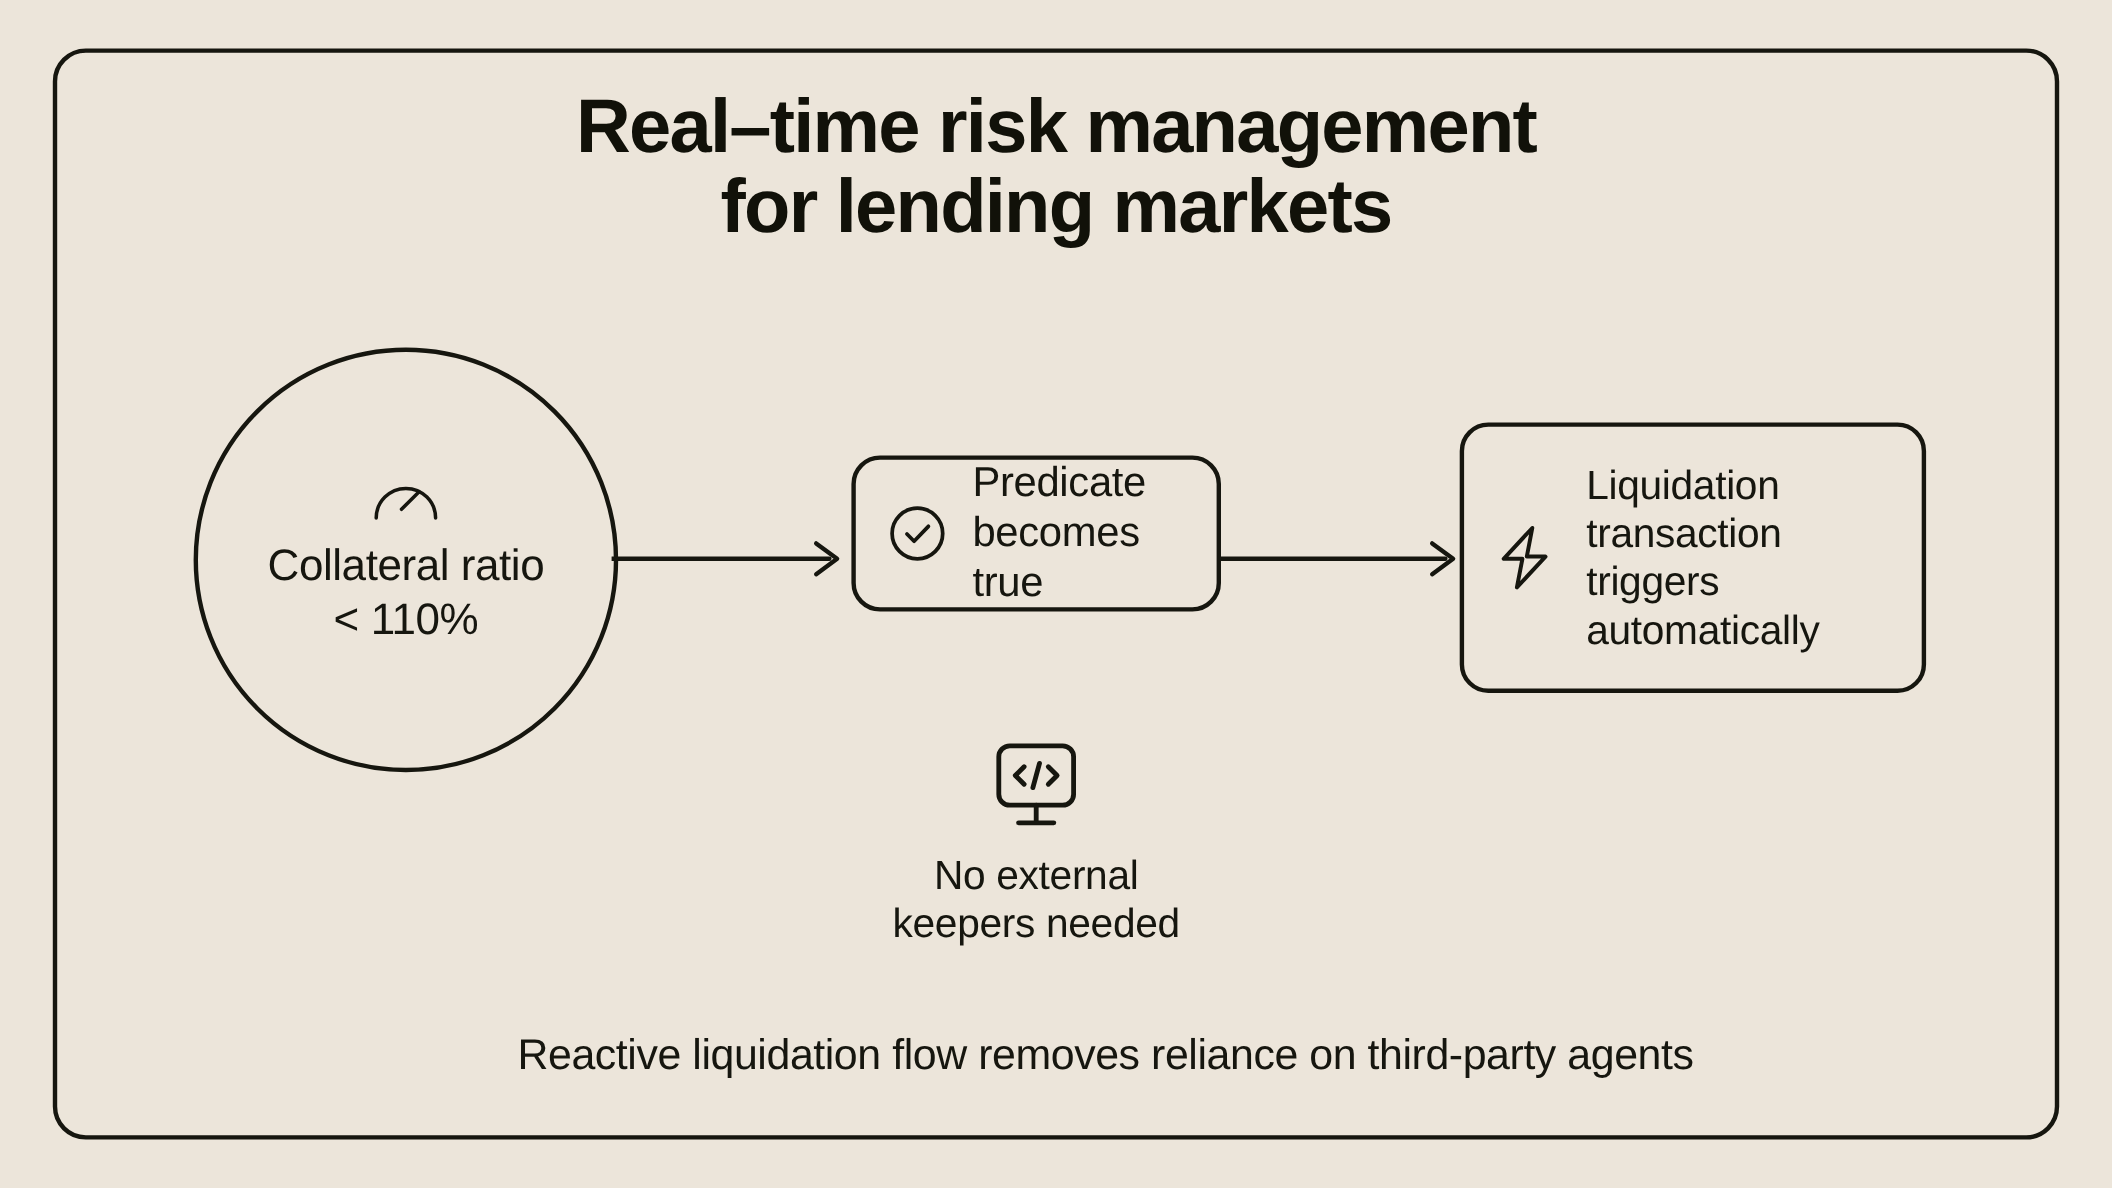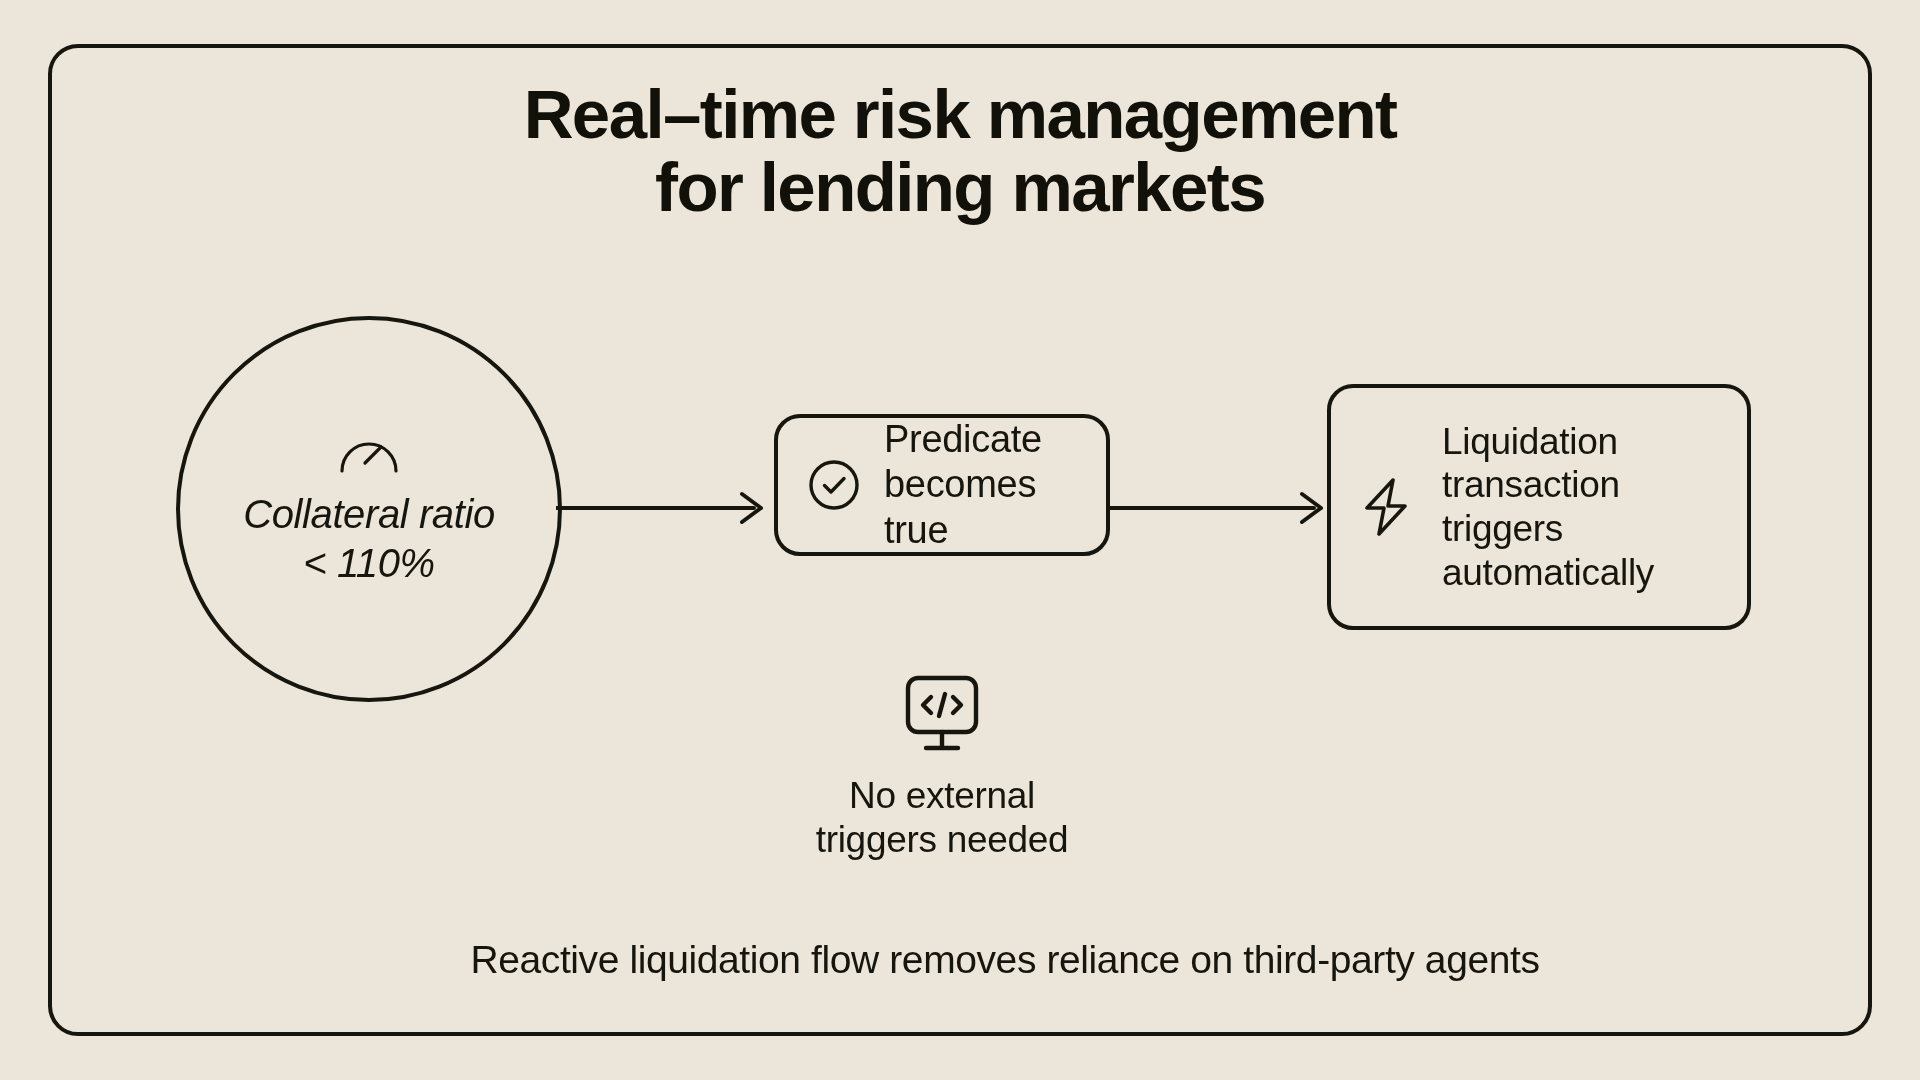--- a/index.html
+++ b/index.html
@@ -56,21 +56,20 @@
     top: 316px;
     width: 386px;
     height: 386px;
     box-sizing: border-box;
     border: 4px solid #16160f;
     border-radius: 50%;
     display: flex;
     flex-direction: column;
     align-items: center;
     justify-content: center;
-    font-style: italic;
   }
   #circle-node .node-icon { margin-bottom: 16px; }
   #circle-node .node-text {
     font-size: 40px;
     line-height: 1.22;
     text-align: center;
     letter-spacing: -0.4px;
     white-space: pre-line;
   }
 
@@ -211,18 +210,18 @@
       <svg width="92" height="84" viewBox="0 0 92 84">
         <rect x="12" y="6" width="68" height="54" rx="10" ry="10" fill="none" stroke="#16160f" stroke-width="4.4"></rect>
         <polyline points="35,25 27,33 35,41" fill="none" stroke="#16160f" stroke-width="4.4" stroke-linecap="round" stroke-linejoin="round"></polyline>
         <polyline points="57,25 65,33 57,41" fill="none" stroke="#16160f" stroke-width="4.4" stroke-linecap="round" stroke-linejoin="round"></polyline>
         <line x1="49" y1="22" x2="43" y2="44" stroke="#16160f" stroke-width="4.4" stroke-linecap="round"></line>
         <line x1="46" y1="60" x2="46" y2="74" stroke="#16160f" stroke-width="4.4" stroke-linecap="round"></line>
         <line x1="30" y1="76" x2="62" y2="76" stroke="#16160f" stroke-width="4.4" stroke-linecap="round"></line>
       </svg>
     </span>
     <div class="note-text">No external
-triggers needed</div>
+keepers needed</div>
   </div>
 
   <div id="footer-caption">Reactive liquidation flow removes reliance on third-party agents</div>
 
 </div>
 
 </body></html>

